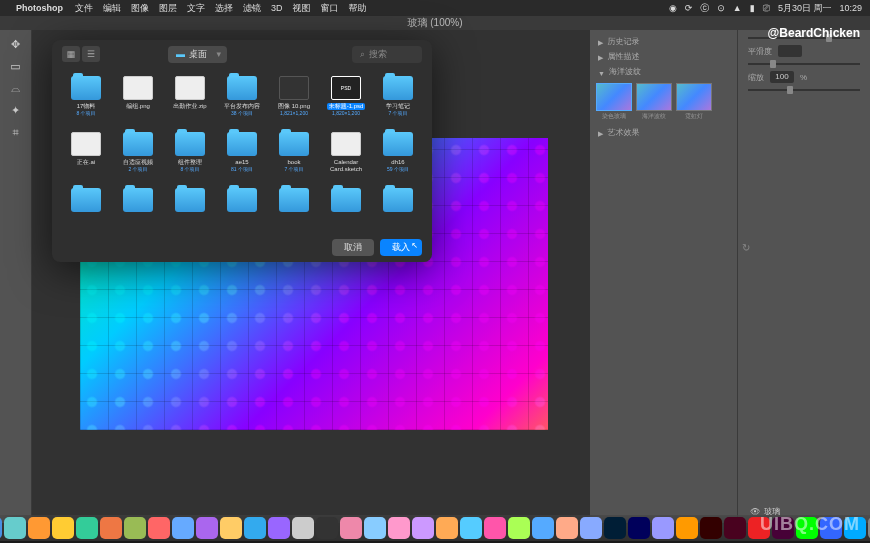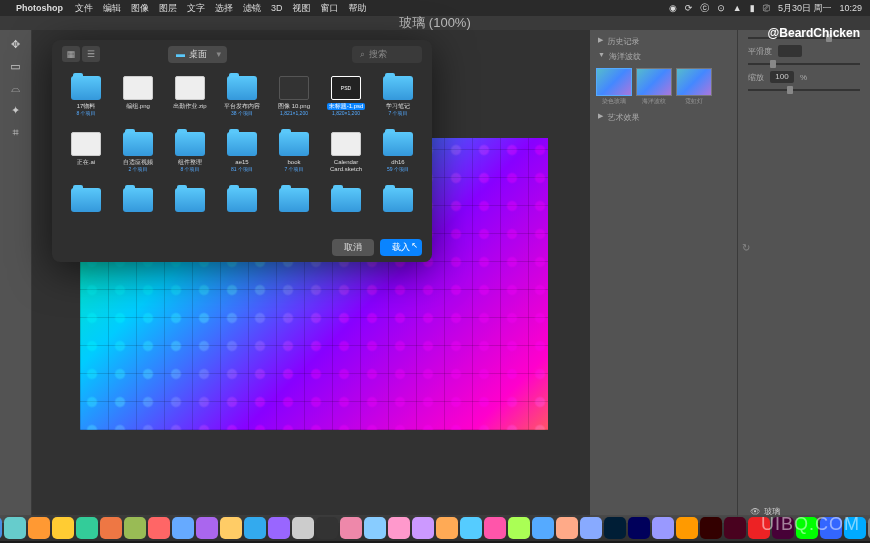--- a/index.html
+++ b/index.html
@@ -3,32 +3,32 @@
 <meta charset="utf-8">
 <style>
 *{margin:0;padding:0;box-sizing:border-box;font-family:-apple-system,"Helvetica Neue",Arial,sans-serif}
 body{width:870px;height:543px;background:#1a1a1a;overflow:hidden;position:relative;font-size:9px}
 .menubar{height:16px;background:#2a2a2a;display:flex;align-items:center;padding:0 8px;color:#ddd;font-size:9px}
 .menubar .apple{margin-right:8px}
 .menubar .app{font-weight:600;margin-right:12px}
 .menubar .menu-item{margin-right:10px;cursor:default}
 .menubar .right{margin-left:auto;display:flex;align-items:center;gap:8px}
 .menubar .right span{font-size:9px}
-.doc-title{height:14px;background:#3a3a3a;text-align:center;color:#bbb;font-size:13px;line-height:14px}
+.doc-title{height:14px;background:#3a3a3a;text-align:center;color:#bbb;font-size:10px;line-height:14px}
 .workspace{display:flex;height:493px;background:#535353}
 .toolbox{width:32px;background:#535353;border-right:1px solid #3a3a3a;display:flex;flex-direction:column;align-items:center;padding-top:4px;gap:2px}
 .tool{width:24px;height:20px;display:flex;align-items:center;justify-content:center;color:#ccc;font-size:11px}
 .canvas-area{flex:1;background:#323232;position:relative;overflow:hidden}
 .canvas{position:absolute;left:48px;top:108px;width:468px;height:292px;background:linear-gradient(135deg,#00ff88 0%,#00ccff 15%,#8800ff 30%,#ff00cc 45%,#ffaa00 55%,#00ff44 70%,#0088ff 85%,#aa00ff 100%);background-size:200% 200%}
 .canvas::before{content:"";position:absolute;inset:0;background-image:repeating-linear-gradient(0deg,rgba(0,0,0,.15) 0 1px,transparent 1px 28px),repeating-linear-gradient(90deg,rgba(0,0,0,.15) 0 1px,transparent 1px 28px);mix-blend-mode:multiply}
 .canvas::after{content:"";position:absolute;inset:0;background:radial-gradient(circle at 12px 12px,rgba(255,255,255,.3) 4px,transparent 6px);background-size:28px 28px;mix-blend-mode:overlay}
 .panels{width:280px;background:#535353;display:flex}
 .panel-left{width:148px;border-right:1px solid #3a3a3a;padding:4px}
 .panel-right{width:132px;padding:4px}
-.accordion{display:flex;align-items:flex-start;color:#aaa;font-size:8px;padding:2px 4px;cursor:default}
+.accordion{display:flex;align-items:flex-end;color:#aaa;font-size:8px;padding:2px 4px;cursor:default}
 .accordion .tri{margin-right:4px;font-size:7px}
 .thumbs{display:flex;gap:4px;padding:4px 2px}
 .thumb{width:36px;height:28px;background:linear-gradient(135deg,#5bc,#48f,#a7d);border:1px solid #777;position:relative}
 .thumb.sel{border:1px solid #5af}
 .thumb-label{font-size:6px;color:#999;text-align:center;margin-top:1px}
 .slider-row{display:flex;align-items:center;padding:3px 6px;color:#aaa;font-size:8px;gap:6px}
 .slider-track{flex:1;height:2px;background:#333;position:relative}
 .slider-thumb{position:absolute;width:6px;height:8px;background:#888;top:-3px;border-radius:1px}
 .checkbox-row{display:flex;align-items:center;padding:3px 6px;color:#888;font-size:8px;gap:4px}
 .checkbox{width:8px;height:8px;border:1px solid #666}
@@ -56,21 +56,21 @@
 .dialog-buttons{position:absolute;bottom:6px;right:10px;display:flex;gap:6px}
 .dlg-btn{padding:2px 12px;border-radius:4px;font-size:9px;border:none;cursor:pointer}
 .btn-cancel{background:#555;color:#ddd}
 .btn-open{background:#0a84ff;color:#fff;position:relative}
 .cursor{position:absolute;right:4px;top:2px;font-size:8px;color:#fff}
 .dock{position:absolute;bottom:2px;left:50%;transform:translateX(-50%);height:26px;background:rgba(80,80,80,.4);border-radius:8px;display:flex;align-items:center;padding:0 6px;gap:2px;backdrop-filter:blur(10px)}
 .dock-item{width:22px;height:22px;border-radius:5px;display:flex;align-items:center;justify-content:center;font-size:10px;color:#fff}
 .watermark{position:absolute;right:10px;top:24px;color:#fff;font-weight:bold}
 .watermark .logo{font-size:20px;letter-spacing:-1px}
 .watermark .sub{font-size:12px;margin-top:2px}
-.watermark2{position:absolute;right:10px;bottom:8px;color:rgba(255,255,255,.5);font-size:18px;font-weight:normal;letter-spacing:1px}
+.watermark2{position:absolute;right:10px;bottom:8px;color:rgba(255,255,255,.5);font-size:18px;font-weight:bold;letter-spacing:1px}
 .reset-icon{position:absolute;left:4px;top:212px;color:#888;font-size:10px}
 </style>
 </head>
 <body>
 
 <div class="menubar">
   <span class="apple"></span>
   <span class="app">Photoshop</span>
   <span class="menu-item">文件</span>
   <span class="menu-item">编辑</span>
@@ -107,20 +107,24 @@
     <div class="tool">⌗</div>
   </div>
   <div class="canvas-area">
     <div class="canvas"></div>
   </div>
   <div class="panels">
     <div class="panel-left">
       <div class="accordion">
           <span class="tri">▶</span>
           <span>历史记录</span>
+        </div>
+      <div class="accordion">
+          <span class="tri">▶</span>
+          <span>属性描述</span>
         </div>
       <div class="accordion">
           <span class="tri">▼</span>
           <span>海洋波纹</span>
         </div>
       <div class="thumbs">
         <div>
             <div class="thumb sel"></div>
             <div class="thumb-label">染色玻璃</div>
           </div>

